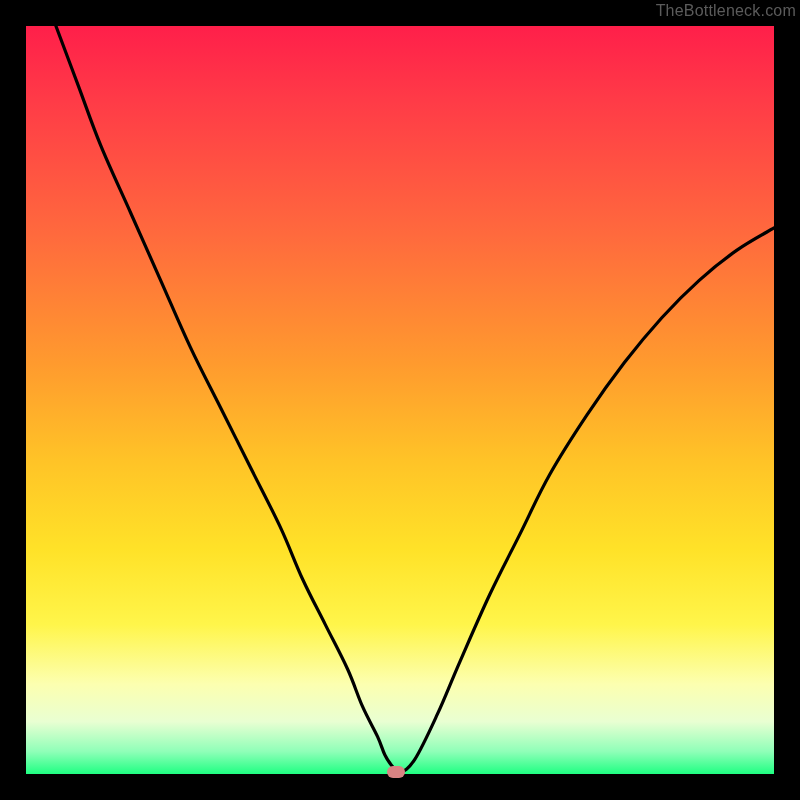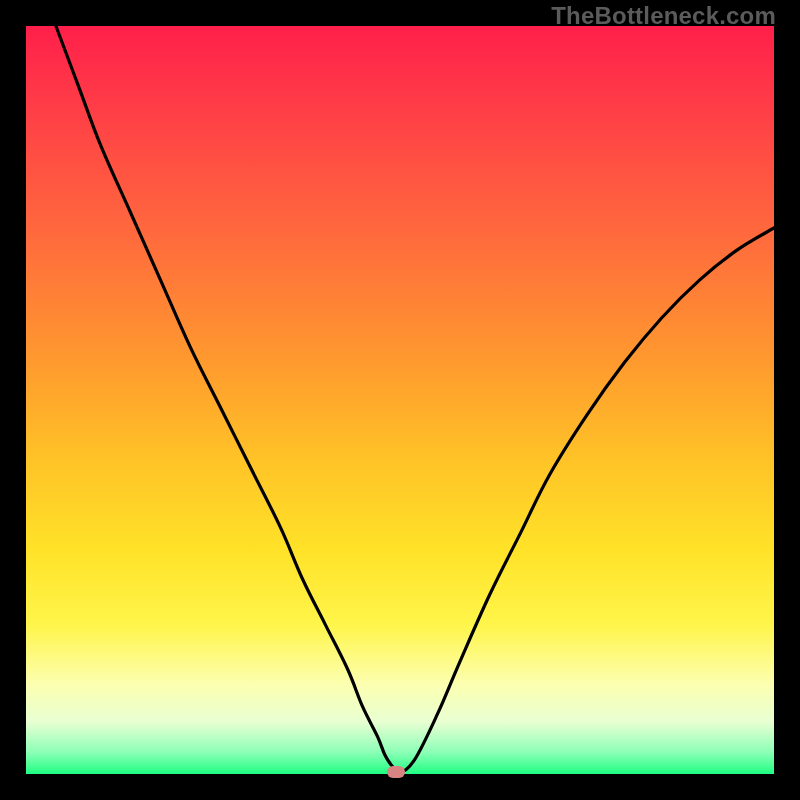--- a/index.html
+++ b/index.html
@@ -13,24 +13,24 @@
   }
   .frame {
     position: relative;
     width: 800px;
     height: 800px;
     background: #000;
   }
   .watermark {
     position: absolute;
     top: 2px;
-    right: 24px;
+    right: 4px;
     color: #5b5b5b;
-    font-size: 24px;
-    font-weight: 700;
+    font-size: 16px;
+    font-weight: 400;
     letter-spacing: 0.2px;
     user-select: none;
   }
   .plot-area {
     position: absolute;
     left: 26px;
     top: 26px;
     width: 748px;
     height: 748px;
     

